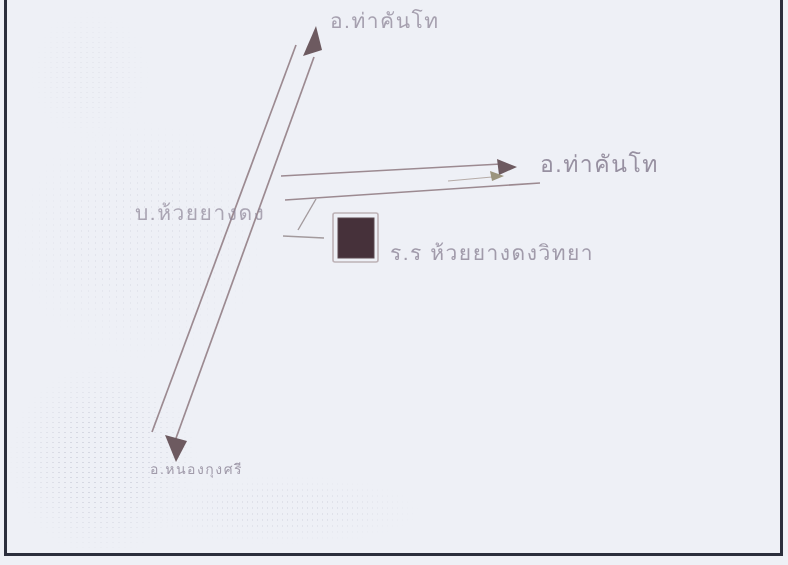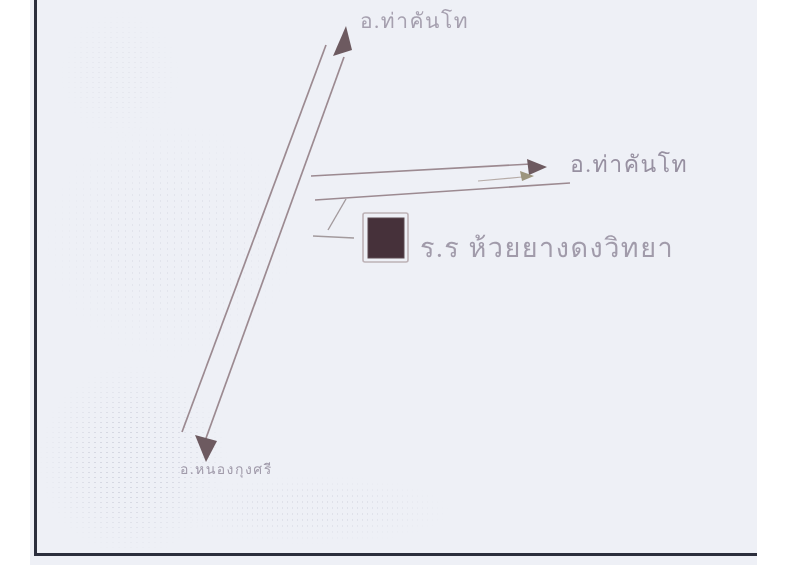--- a/index.html
+++ b/index.html
@@ -2,26 +2,25 @@
 <html style="--bg: #eef0f6; --border: #2b2e3c; --road: #9c8a91; --arrow: #6d5a60; --building: #46313a; --building-outline: #bdb2b6; --label: #8e8698;"><head>
 <meta charset="utf-8">
 <style>
   html, body {
     margin: 0;
     padding: 0;
     background: #ffffff;
   }
   .scan {
     position: relative;
-    width: 727px;
+    width: 788px;
     height: 565px;
     background: var(--bg, #eef0f6);
     overflow: hidden;
-    font-family: Liberation Serif, serif;
-    margin-left: 30px;
+    font-family: Liberation Sans, sans-serif;
   }
   
   .frame {
     position: absolute;
     left: 4px;
     top: -4px;
     width: 779px;
     height: 560px;
     border-left: 3px solid var(--border, #2b2e3c);
     border-right: 3px solid var(--border, #2b2e3c);
@@ -73,21 +72,21 @@
     position: absolute;
     color: var(--label, #9e96a6);
     letter-spacing: 1.5px;
     filter: blur(0.45px);
     white-space: nowrap;
     user-select: none;
   }
   .lbl-top      { left: 330px; top: 4px;   font-size: 21px; opacity: 0.75; }
   .lbl-right    { left: 540px; top: 146px; font-size: 23px; opacity: 0.9;  }
   .lbl-village  { left: 135px; top: 196px; font-size: 21px; opacity: 0.7;  }
-  .lbl-school   { left: 390px; top: 226px; font-size: 27px; opacity: 0.8;  }
+  .lbl-school   { left: 390px; top: 236px; font-size: 21px; opacity: 0.8;  }
   .lbl-bottom   { left: 150px; top: 458px; font-size: 14px; opacity: 0.8;  }
   
   .speckle {
     position: absolute;
     background-image: radial-gradient(rgba(140,142,165,0.55) 0.7px, transparent 0.9px);
     background-size: 6px 5px;
     -webkit-mask-image: radial-gradient(closest-side, #000 40%, transparent 100%);
     mask-image: radial-gradient(closest-side, #000 40%, transparent 100%);
     pointer-events: none;
   }
@@ -129,17 +128,18 @@
     </g>
 
     <g>
       <rect class="bsketch" x="333" y="213" width="45" height="49" rx="2"></rect>
       <rect class="bfill" x="338" y="218" width="36" height="40"></rect>
     </g>
   </svg>
 
   <div class="lbl lbl-top">อ.ท่าคันโท</div>
   <div class="lbl lbl-right">อ.ท่าคันโท</div>
+  <div class="lbl lbl-village">บ.ห้วยยางดง</div>
   <div class="lbl lbl-school">ร.ร ห้วยยางดงวิทยา</div>
   <div class="lbl lbl-bottom">อ.หนองกุงศรี</div>
 
   <div class="frame"></div>
 </div>
 
 </body></html>

